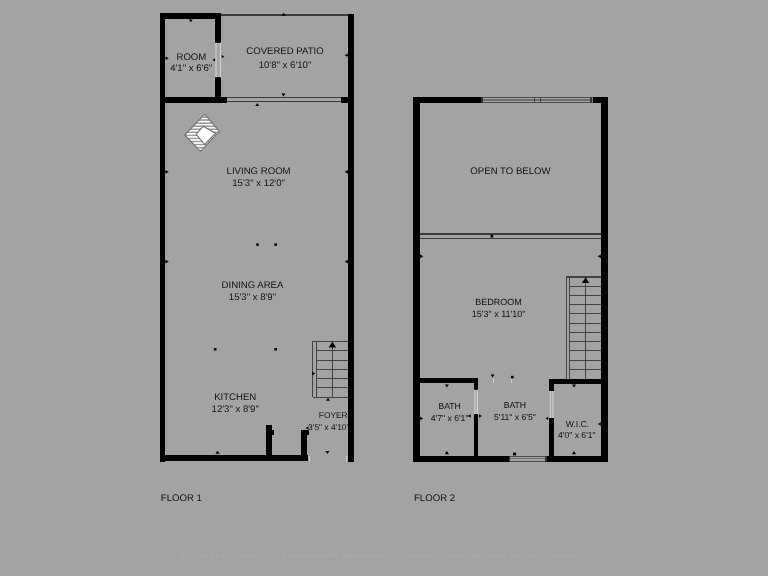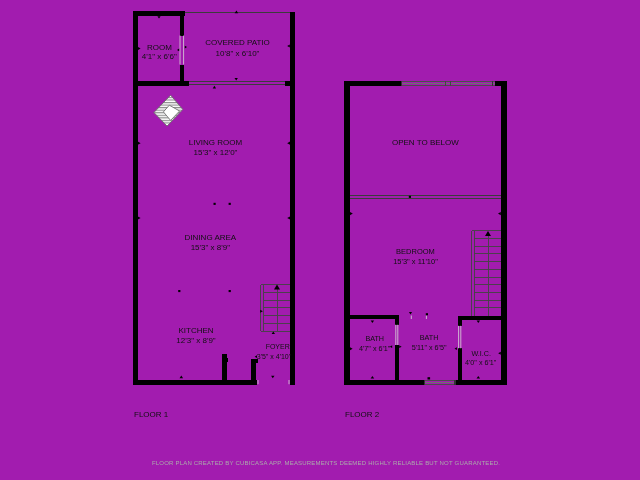--- a/index.html
+++ b/index.html
@@ -1,16 +1,16 @@
 <!DOCTYPE html>
 <html><head>
 <meta charset="utf-8">
 <style>
   html,body{margin:0;padding:0;background:#ffffff;}
-  #page{position:relative;width:640px;height:480px;background:#a21caf;overflow:hidden;}
+  #page{position:relative;width:640px;height:480px;background:#a3a3a3;overflow:hidden;}
   svg{position:absolute;left:0;top:0;}
   text{font-family:"Liberation Sans",sans-serif;}
 </style>
 </head>
 <body>
 <div id="page">
 <svg width="640" height="480" viewBox="0 0 640 480">
   <defs>
     <pattern id="hatch" width="4" height="2.55" patternUnits="userSpaceOnUse">
       <rect width="4" height="2.55" fill="#ffffff"></rect>

